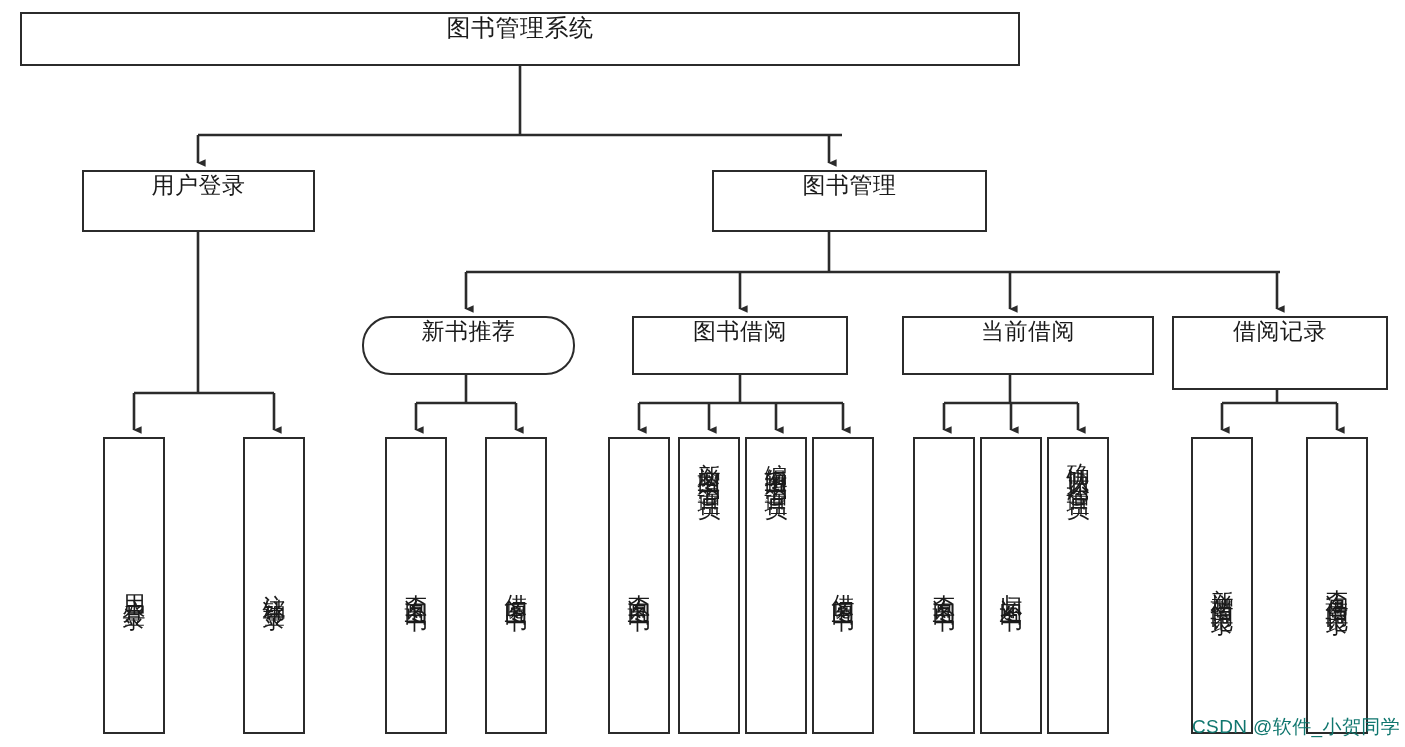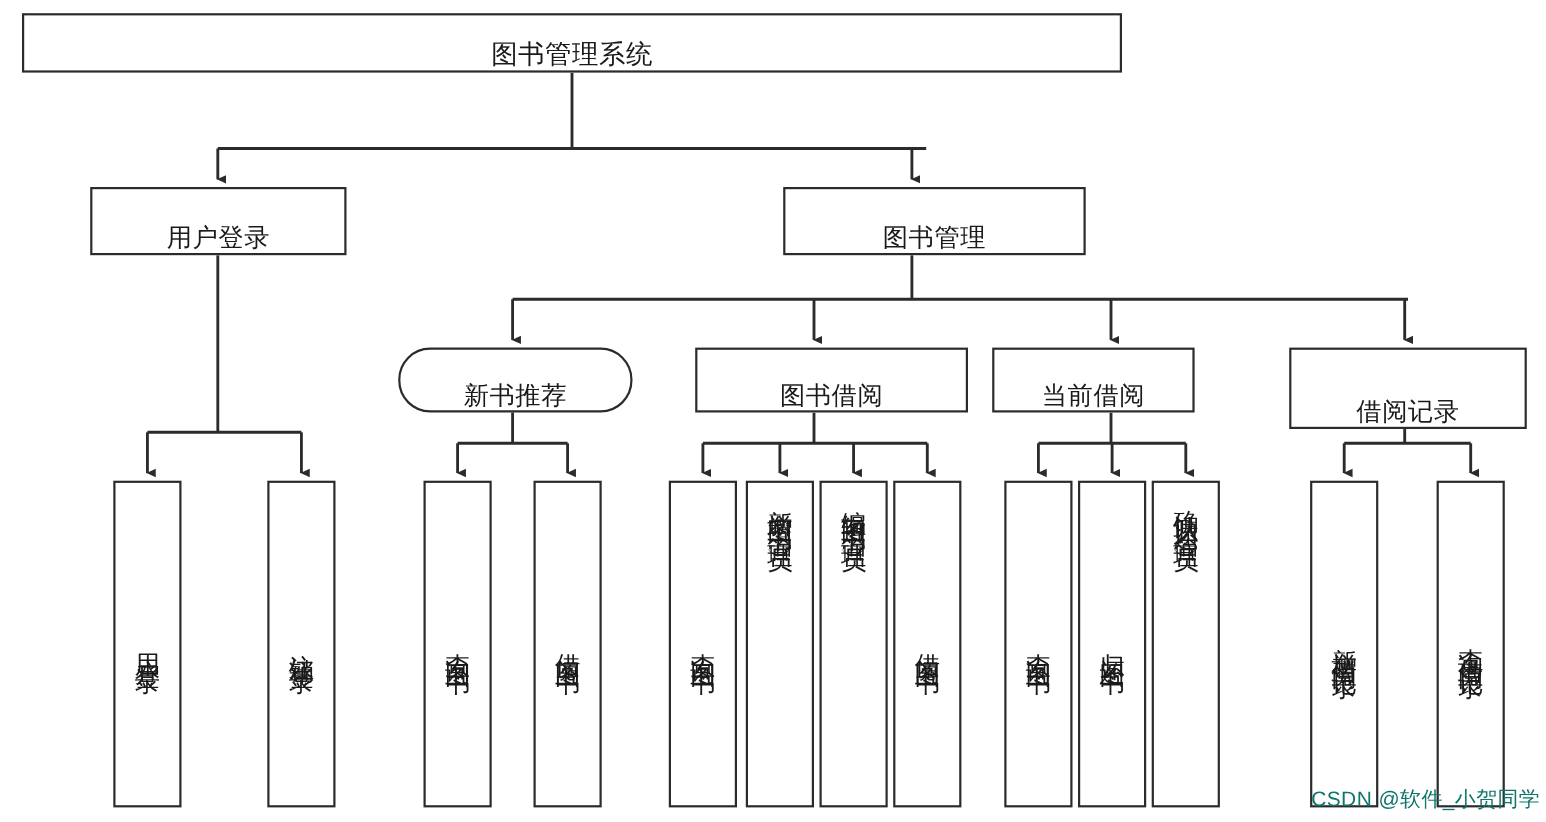--- a/index.html
+++ b/index.html
@@ -26,21 +26,21 @@
     width: 1405px;
     height: 747px;
     pointer-events: none;
   }
   .node {
     position: absolute;
     box-sizing: border-box;
     background: #ffffff;
     border: 2.5px solid #2b2b2b;
     display: flex;
-    align-items: flex-end;
+    align-items: flex-start;
     justify-content: center;
     color: #1a1a1a;
   }
   .node-label {
     display: block;
     text-align: center;
     line-height: 1.18;
     white-space: nowrap;
   }
   
@@ -141,24 +141,24 @@
   <div class="node horiz" style="left:82px; top:170px; width:233px; height:62px;">
     <span class="node-label">用户登录</span>
   </div>
   <div class="node horiz" style="left:712px; top:170px; width:275px; height:62px;">
     <span class="node-label">图书管理</span>
   </div>
 
   <div class="node horiz" style="left:362px; top:316px; width:213px; height:59px;border-radius:29px;">
     <span class="node-label">新书推荐</span>
   </div>
-  <div class="node horiz" style="left:632px; top:316px; width:248px; height:59px;">
+  <div class="node horiz" style="left:632px; top:316px; width:216px; height:59px;">
     <span class="node-label">图书借阅</span>
   </div>
-  <div class="node horiz" style="left:902px; top:316px; width:184px; height:59px;">
+  <div class="node horiz" style="left:902px; top:316px; width:252px; height:59px;">
     <span class="node-label">当前借阅</span>
   </div>
   <div class="node horiz" style="left:1172px; top:316px; width:216px; height:74px;">
     <span class="node-label">借阅记录</span>
   </div>
 
   <div class="node vert short-label" style="left:103px; top:437px; width:62px; height:297px;">
     <span class="node-label">用户登录</span>
   </div>
   <div class="node vert short-label" style="left:243px; top:437px; width:62px; height:297px;">

